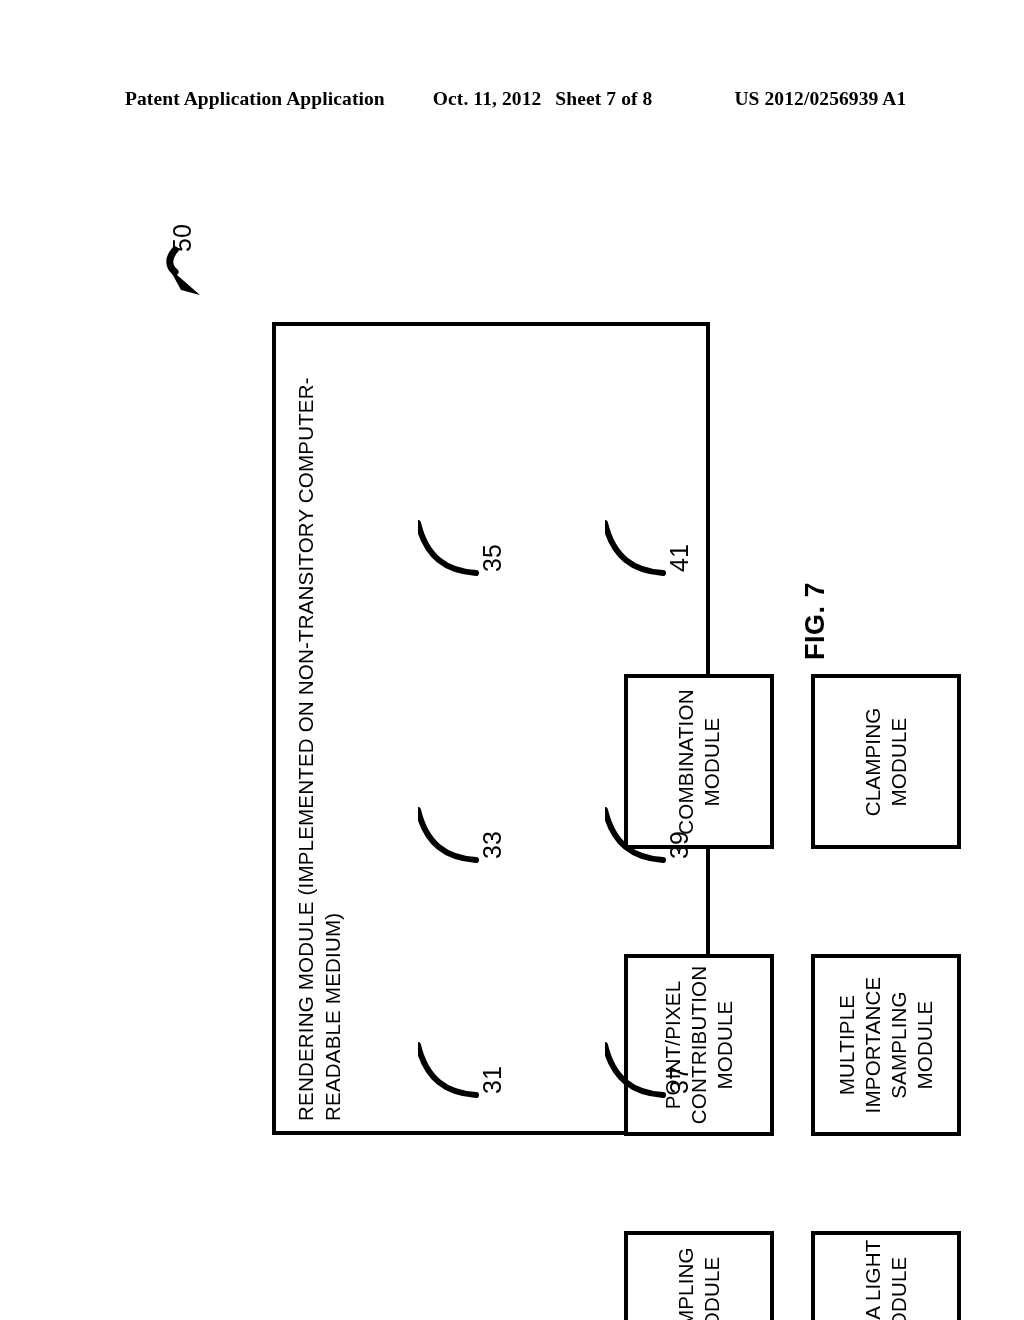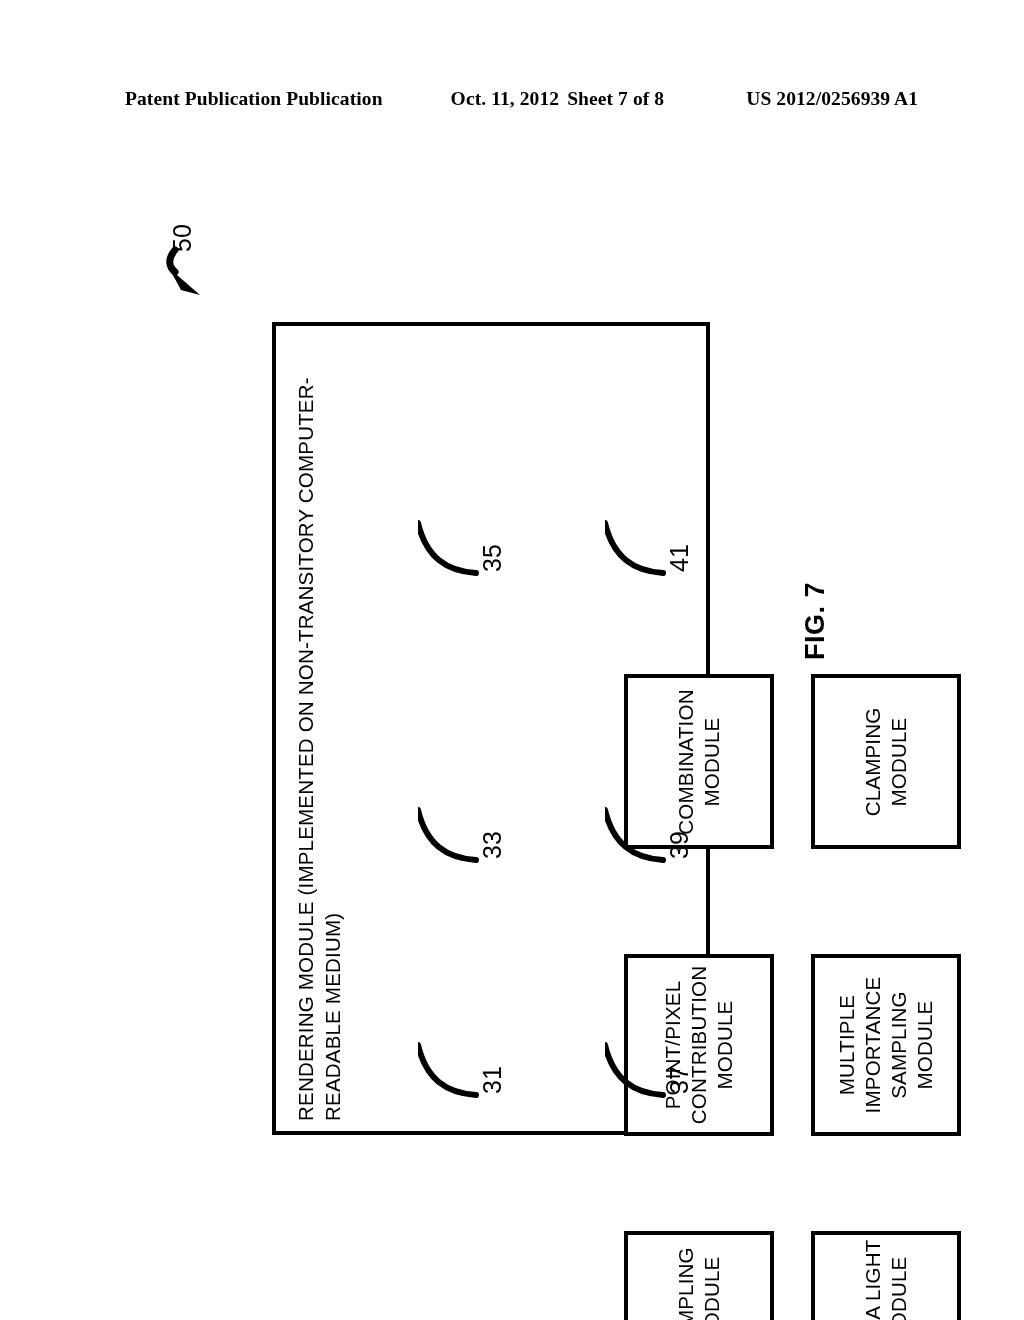--- a/index.html
+++ b/index.html
@@ -25,22 +25,22 @@
     height: 28px;
     font-family: "Liberation Serif", serif;
     font-weight: bold;
     font-size: 19.5px;
     letter-spacing: 0.1px;
     white-space: nowrap;
     display: flex;
     align-items: baseline;
   }
   #patent-header .h-pub   { }
-  #patent-header .h-date  { margin-left: 68px; }
-  #patent-header .h-sheet { margin-left: 8px; }
+  #patent-header .h-date  { margin-left: 48px; }
+  #patent-header .h-sheet { margin-left: 14px; }
   #patent-header .h-num   { margin-left: 82px; }
 
   
   #fig-label {
     position: absolute;
     left: 800px;
     top: 660px;
     font-family: "Liberation Sans", sans-serif;
     font-weight: bold;
     font-size: 27px;
@@ -141,21 +141,21 @@
   #box-mis         { left: 535px; top: 628px; width: 150px; height: 182px; }
 
   
   #box-sampling    { left: 348px; top: 905px; width: 150px; height: 140px; }
   #box-area-light  { left: 535px; top: 905px; width: 150px; height: 140px; }
 </style>
 </head>
 <body>
 
 <div id="patent-header">
-  <span class="h-pub">Patent Publication Publication</span>
+  <span class="h-pub">Patent Application Application</span>
   <span class="h-date">Oct. 11, 2012</span>
   <span class="h-sheet">Sheet 7 of 8</span>
   <span class="h-num">US 2012/0256939 A1</span>
 </div>
 
 <div id="ref-50">50</div>
 <svg id="lead-arrow-50" viewBox="0 0 80 80">
   <path d="M 20 10 C 13 18, 13 26, 20 32" stroke="#000" stroke-width="7" fill="none" stroke-linecap="round"></path>
   <path d="M 14 28 L 45 55 L 26 50 Z" fill="#000"></path>
 </svg>

